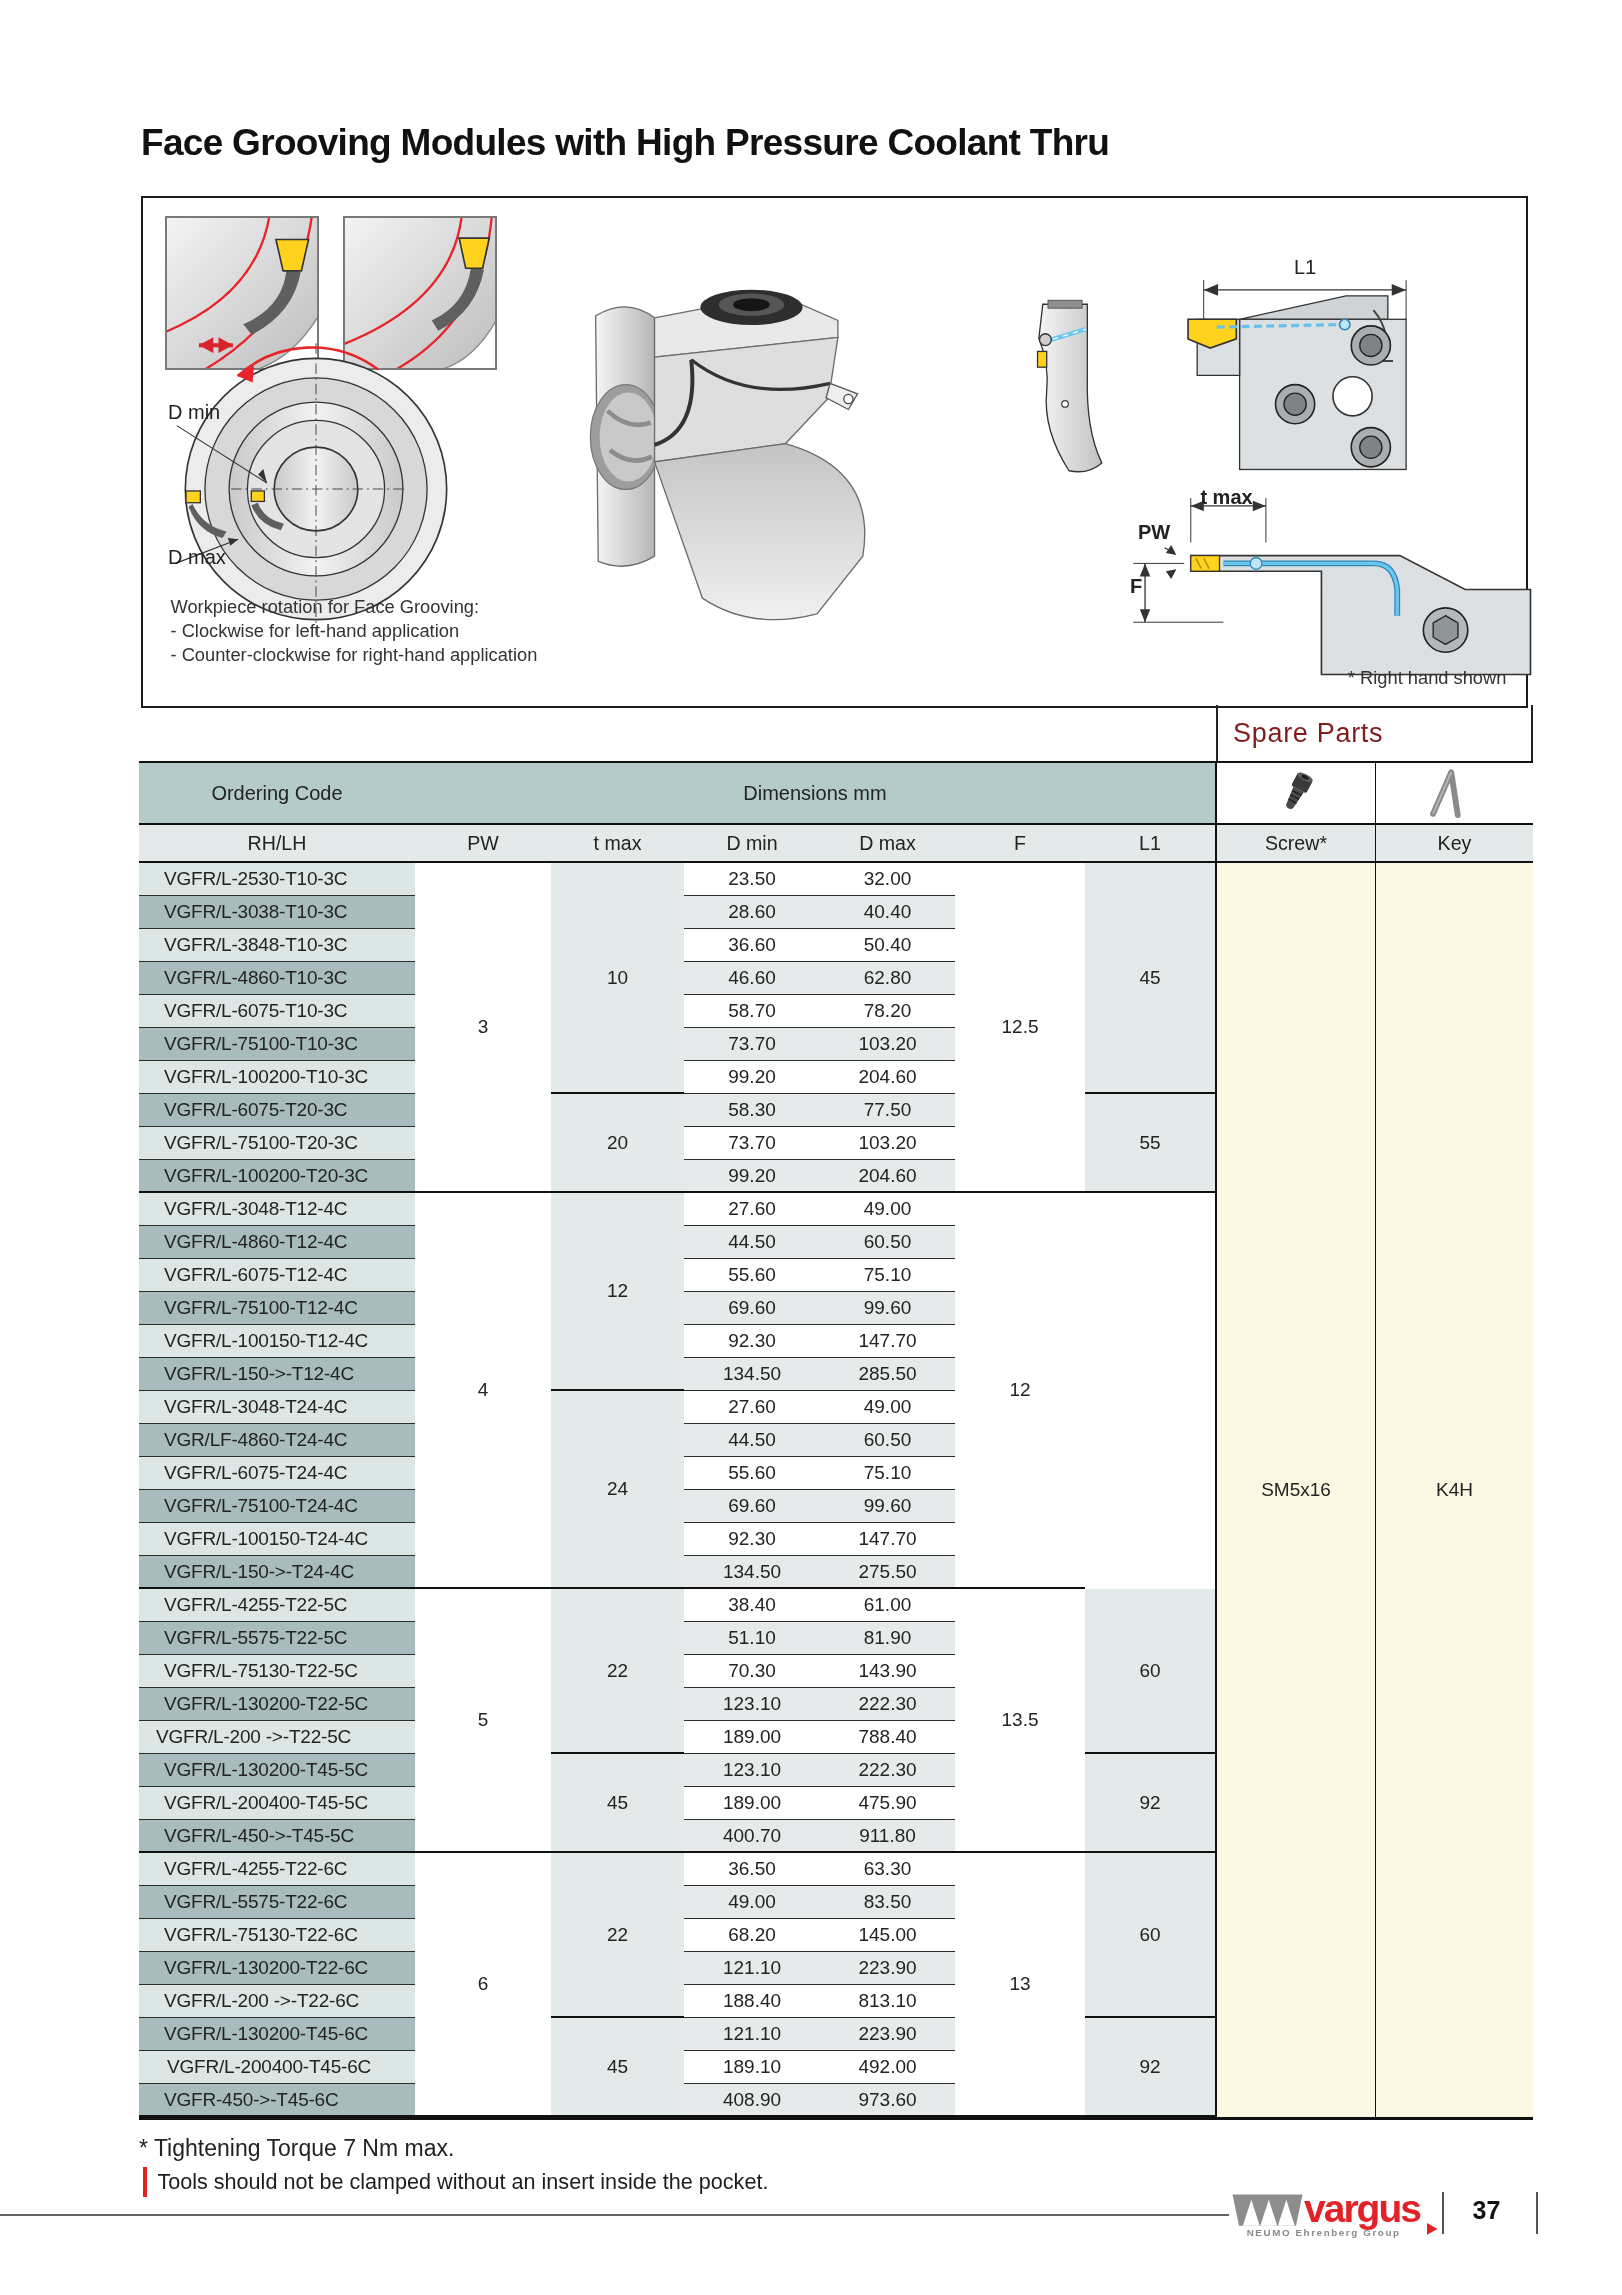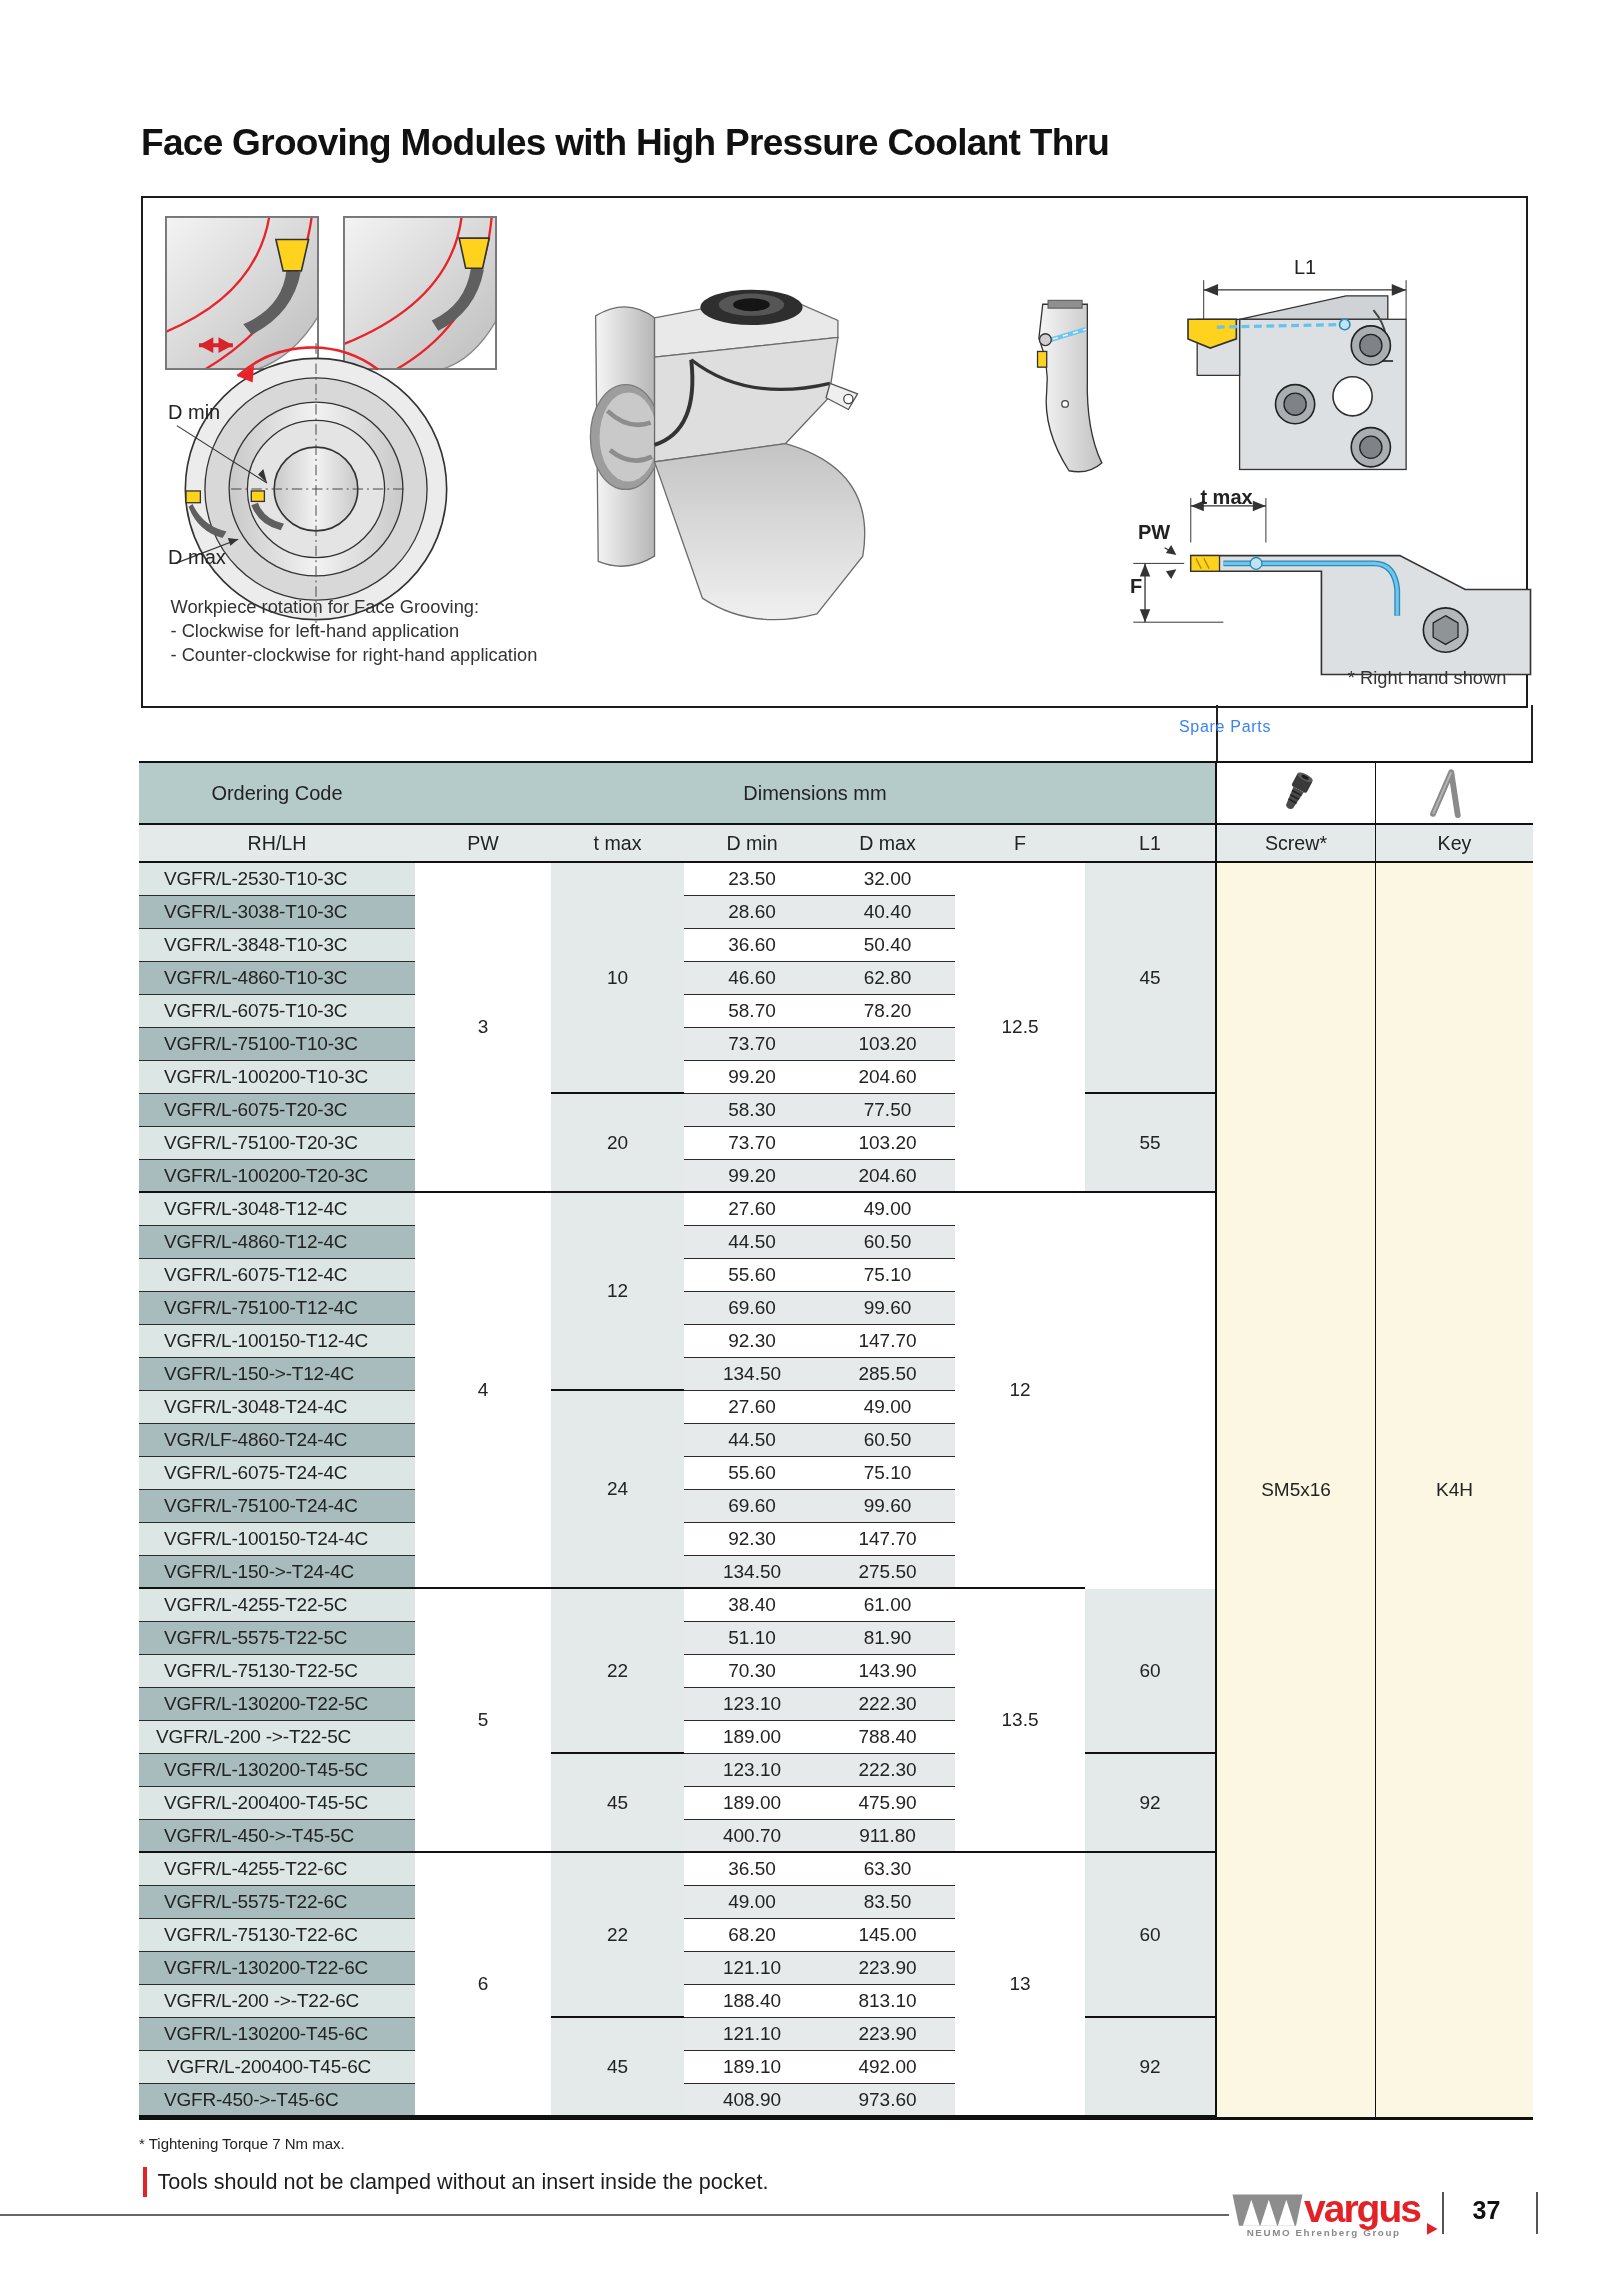--- a/index.html
+++ b/index.html
@@ -10,21 +10,21 @@
   
   .title{left:141px;top:122px;font-size:37px;font-weight:700;letter-spacing:-0.7px;color:#111;}
 
   
   .illus{left:141px;top:196px;width:1383px;height:508px;border:2px solid #1c1c1c;background:#fff;}
   .rotnote{position:absolute;left:27.5px;top:397px;font-size:18.3px;line-height:24px;color:#333;}
   .rhs{position:absolute;right:19.6px;top:469px;font-size:18.3px;color:#333;}
   .dim-lbl{position:absolute;font-size:20px;color:#222;}
 
   
-  .spareparts{left:1179px;top:718px;font-size:16px;color:#3b82f6;letter-spacing:0.7px;}
+  .spareparts{left:1233px;top:718px;font-size:27px;color:#7f1d1d;letter-spacing:0.7px;}
   .vline{background:#222;width:2px;}
 
   
   .grid{left:139px;top:761px;display:grid;
         grid-template-columns:276px 136px 133px 136px 135px 130px 130px 160px 158px;
         grid-template-rows:62px 38px repeat(38,33px);
         border-top:2.6px solid #111;border-bottom:3.3px solid #111;}
   .cell{display:flex;align-items:center;justify-content:center;font-size:19px;color:#232323;}
   .th1{background:var(--teal);font-size:20px;border-bottom:2px solid #111;}
   .h-code{grid-column:1;grid-row:1;}
@@ -40,21 +40,21 @@
   .band{background:var(--band);}
   .tmax,.l1{background:var(--graycol);}
   .screw,.key{background:var(--cream);}
   .screw{border-left:2px solid #111;}
   .key{border-left:1.3px solid #111;}
   .b-row{border-bottom:1.3px solid #2b2b2b;}
   .b-block{border-bottom:2px solid #111;}
   .b-group{border-bottom:2.6px solid #111;}
 
   
-  .footnote{left:139px;top:2135px;font-size:15px;color:#222;}
+  .footnote{left:139px;top:2135px;font-size:23px;color:#222;}
   .warning{left:143px;top:2167px;display:flex;align-items:center;}
   .warnbar{width:3.9px;height:30px;background:var(--red);margin-right:10.5px;}
   .warntext{font-size:21.6px;color:#1d1d1d;}
   .footrule{left:0;top:2214px;width:1229px;height:2px;background:#666;}
   .brand{left:1231px;top:2192px;display:flex;align-items:flex-start;}
   .brandword{font-size:39px;font-weight:700;color:var(--red);letter-spacing:-2px;line-height:34px;}
   .brandsub{position:absolute;left:15.7px;top:35px;font-size:9.8px;font-weight:700;color:#8a8a8a;letter-spacing:1.6px;white-space:nowrap;}
   .pageno{left:1457px;top:2196px;width:59px;text-align:center;font-size:25px;font-weight:700;color:#111;}
   .grayline{background:#555;}
 </style>

